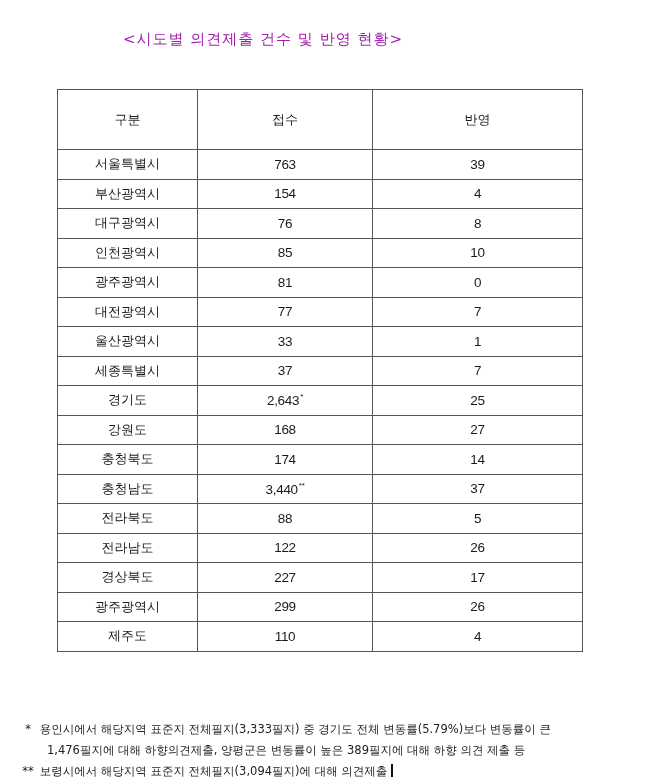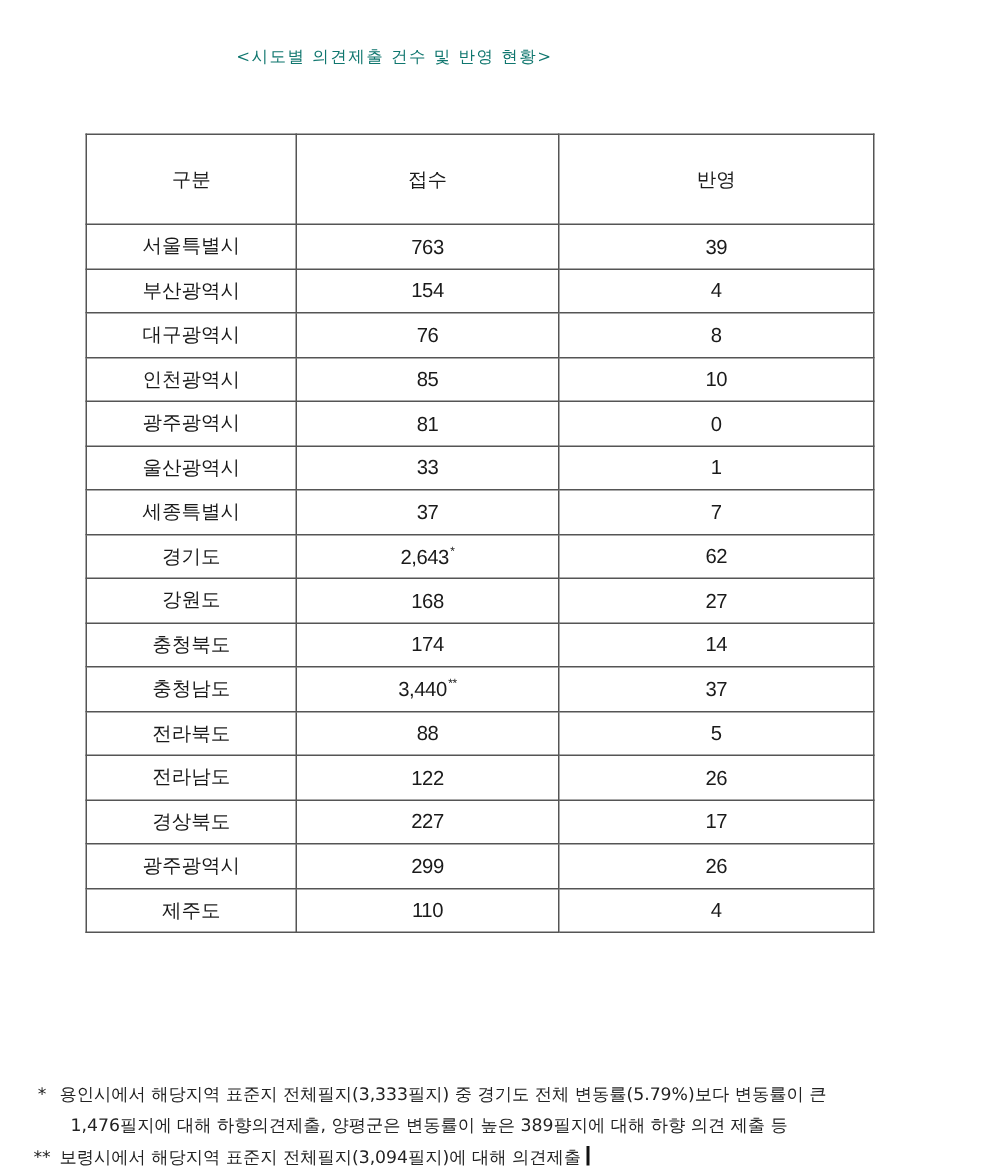--- a/index.html
+++ b/index.html
@@ -2,22 +2,22 @@
 <html><head>
 <meta charset="utf-8">
 <style>
   html, body { margin: 0; padding: 0; background: #ffffff; }
   body {
     width: 654px; height: 782px; position: relative; overflow: hidden;
     font-family: "DejaVu Sans", sans-serif; color: #1a1a1a;
   }
   .title {
     position: absolute; top: 30px; left: 0; width: 526px;
-    text-align: center; font-size: 11px; letter-spacing: 1px;
-    font-family: "DejaVu Serif", serif; color: #0f766e;
+    text-align: center; font-size: 15px; letter-spacing: 1px;
+    font-family: "DejaVu Serif", serif; color: #a21caf;
   }
   table.grid {
     position: absolute; left: 57px; top: 89px; width: 525px;
     border-collapse: collapse; table-layout: fixed;
     font-size: 13px;
   }
   table.grid col.c1 { width: 140px; }
   table.grid col.c2 { width: 175px; }
   table.grid col.c3 { width: 210px; }
   table.grid th, table.grid td {
@@ -75,33 +75,38 @@
         <td>인천광역시</td>
         <td class="num"><span>85</span></td>
         <td class="num">10</td>
       </tr>
       <tr>
         <td>광주광역시</td>
         <td class="num"><span>81</span></td>
         <td class="num">0</td>
       </tr>
       <tr>
+        <td>대전광역시</td>
+        <td class="num"><span>77</span></td>
+        <td class="num">7</td>
+      </tr>
+      <tr>
         <td>울산광역시</td>
         <td class="num"><span>33</span></td>
         <td class="num">1</td>
       </tr>
       <tr>
         <td>세종특별시</td>
         <td class="num"><span>37</span></td>
         <td class="num">7</td>
       </tr>
       <tr>
         <td>경기도</td>
         <td class="num"><span>2,643</span><sup class="mark">*</sup></td>
-        <td class="num">62</td>
+        <td class="num">25</td>
       </tr>
       <tr>
         <td>강원도</td>
         <td class="num"><span>168</span></td>
         <td class="num">27</td>
       </tr>
       <tr>
         <td>충청북도</td>
         <td class="num"><span>174</span></td>
         <td class="num">14</td>

